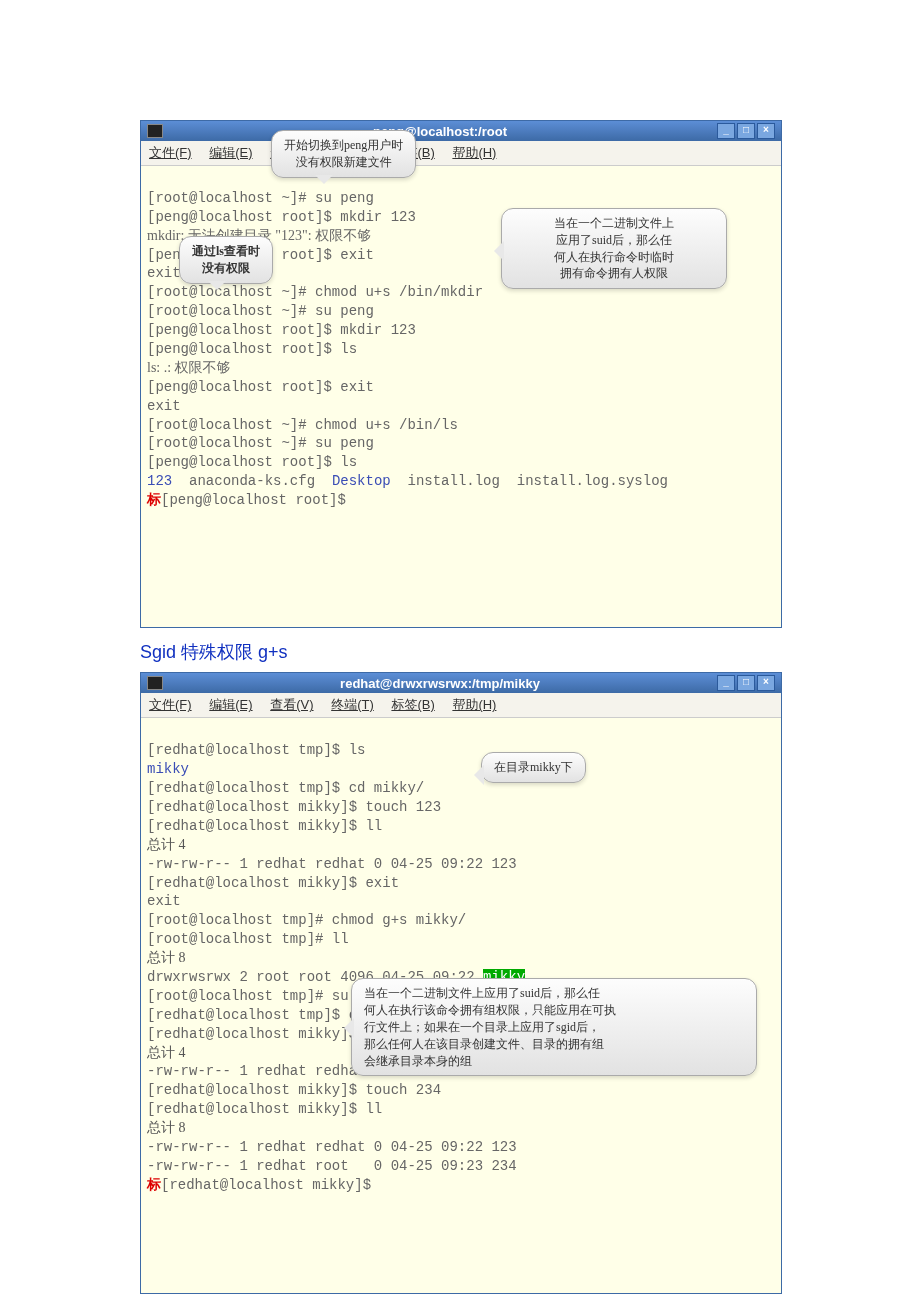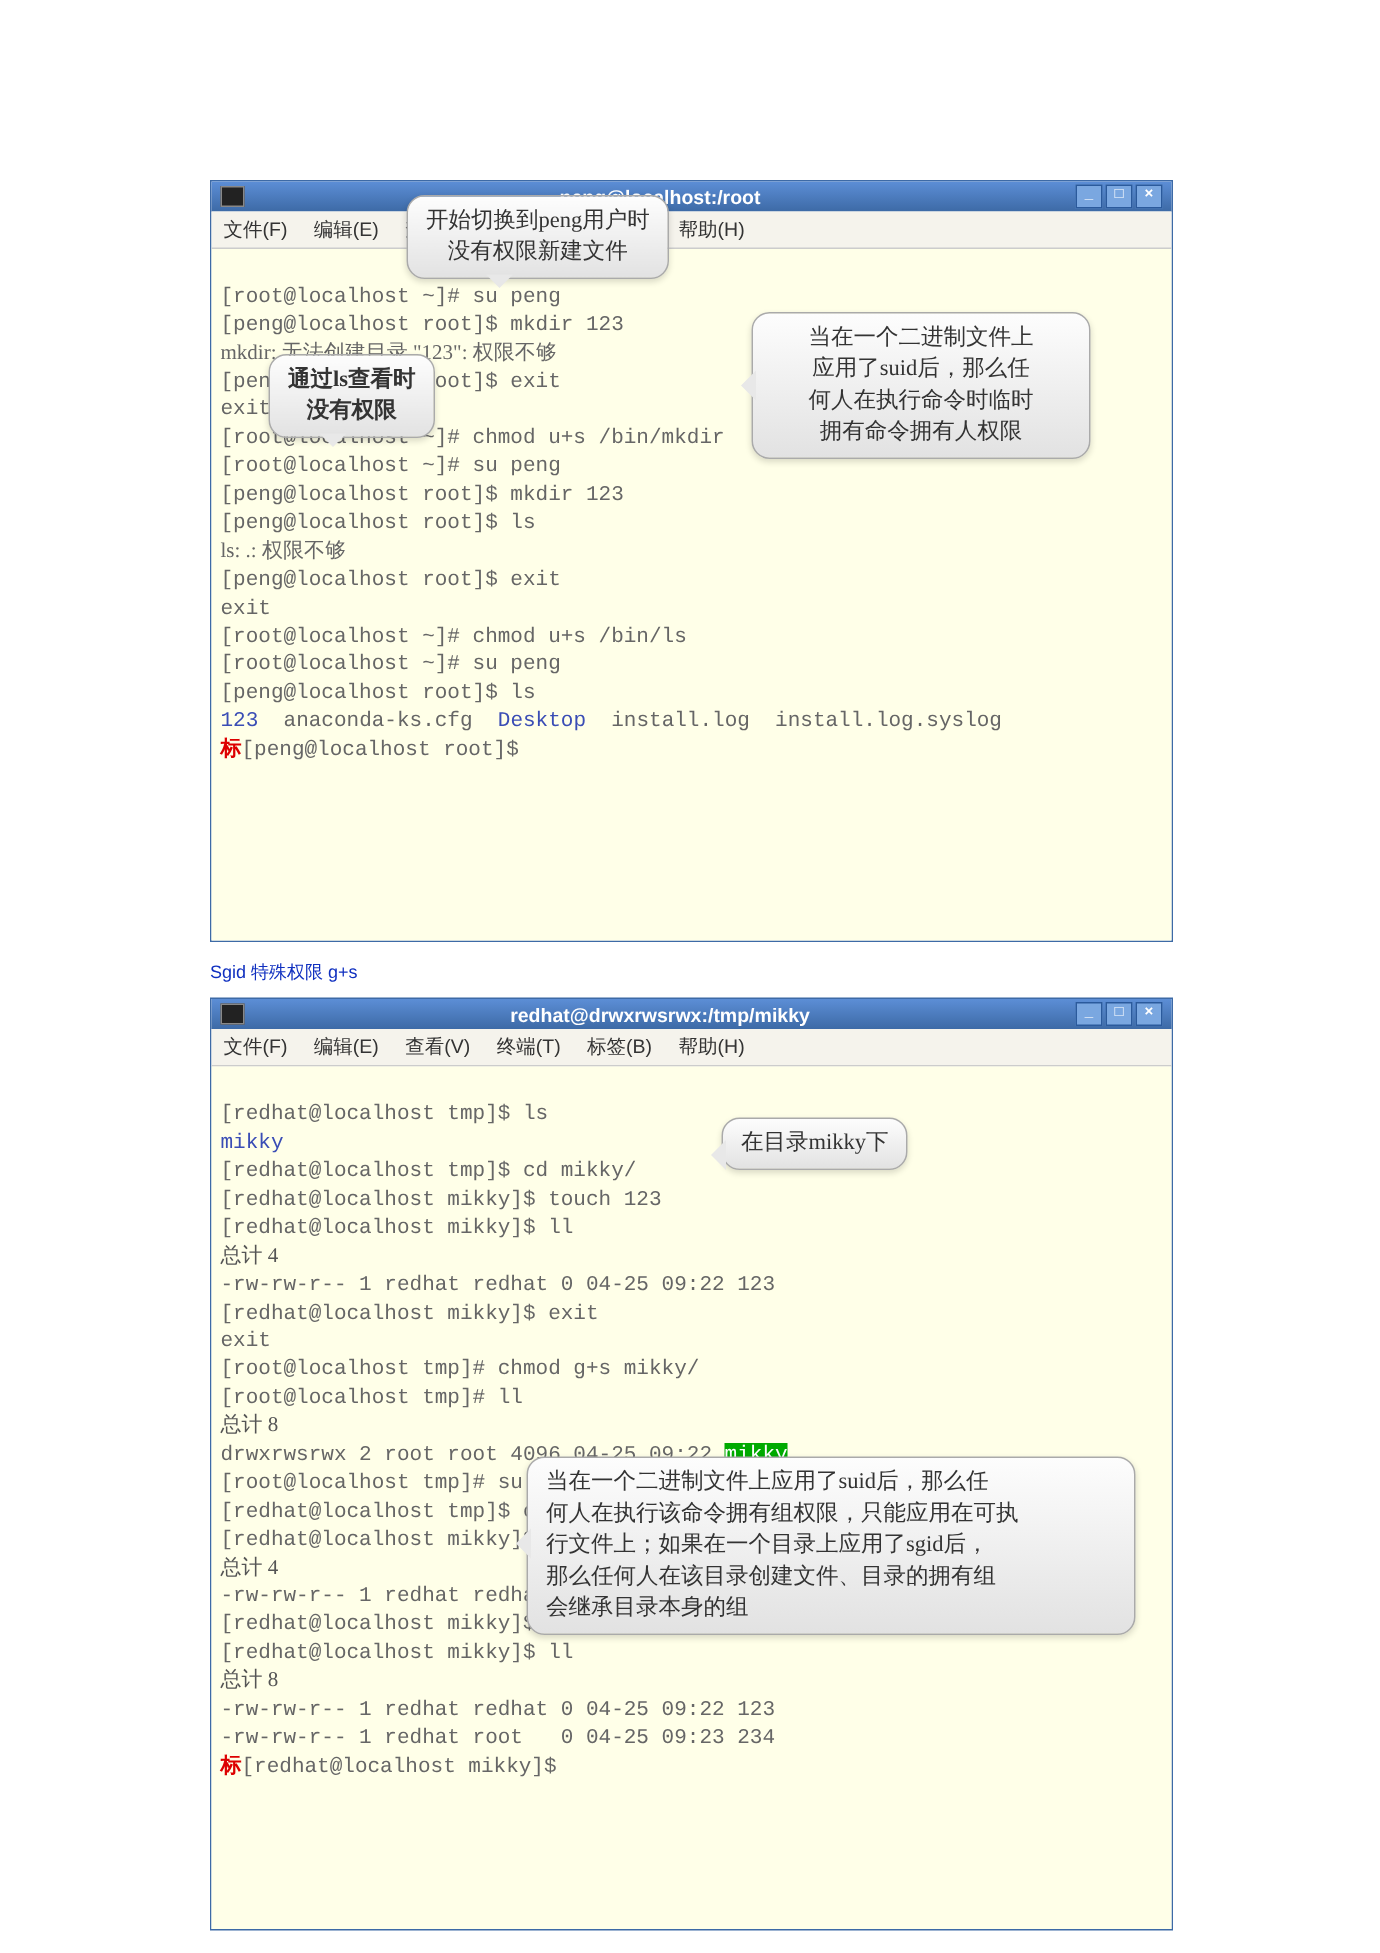--- a/index.html
+++ b/index.html
@@ -65,20 +65,21 @@
   }
   .menubar {
     background: #f5f3ec;
     border-bottom: 1px solid #ccc;
     padding: 3px 8px;
     font-size: 13px;
     color: #333;
   }
   .menubar span {
     margin-right: 14px;
+    text-decoration: underline;
   }
   .term-body {
     background: #ffffe8;
     font-family: "Courier New", monospace;
     font-size: 14px;
     padding: 4px 6px;
     color: #666;
     line-height: 1.35;
     position: relative;
     white-space: pre;
@@ -86,21 +87,21 @@
   .blue-text { color: #3a4db5; }
   .green-hl { background: #0a0; color: #fff; }
   .chinese { font-family: SimSun, "Microsoft YaHei"; }
   
   .callout {
     position: absolute;
     background: linear-gradient(#fdfdfd, #e2e2e2);
     border: 1px solid #aaa;
     border-radius: 12px;
     padding: 6px 12px;
-    font-size: 15px;
+    font-size: 12px;
     color: #333;
     text-align: center;
     box-shadow: 0 2px 4px rgba(0,0,0,0.15);
     font-family: "Microsoft YaHei", SimSun;
     line-height: 1.4;
   }
   .callout::before, .callout::after {
     content: "";
     position: absolute;
   }
@@ -112,21 +113,21 @@
   }
   .callout.tail-bottom::before {
     bottom: -16px;
     left: 30%;
     border: 9px solid transparent;
     border-top-color: #e8e8e8;
   }
   
   .caption {
     margin: 12px 0 8px 140px;
-    font-size: 12px;
+    font-size: 18px;
     color: #1030c0;
   }
   
   .red-cursor-mark {
     color: #d00;
     font-weight: bold;
   }
   .cn-gray { color:#555; }
 </style>
 </head>

